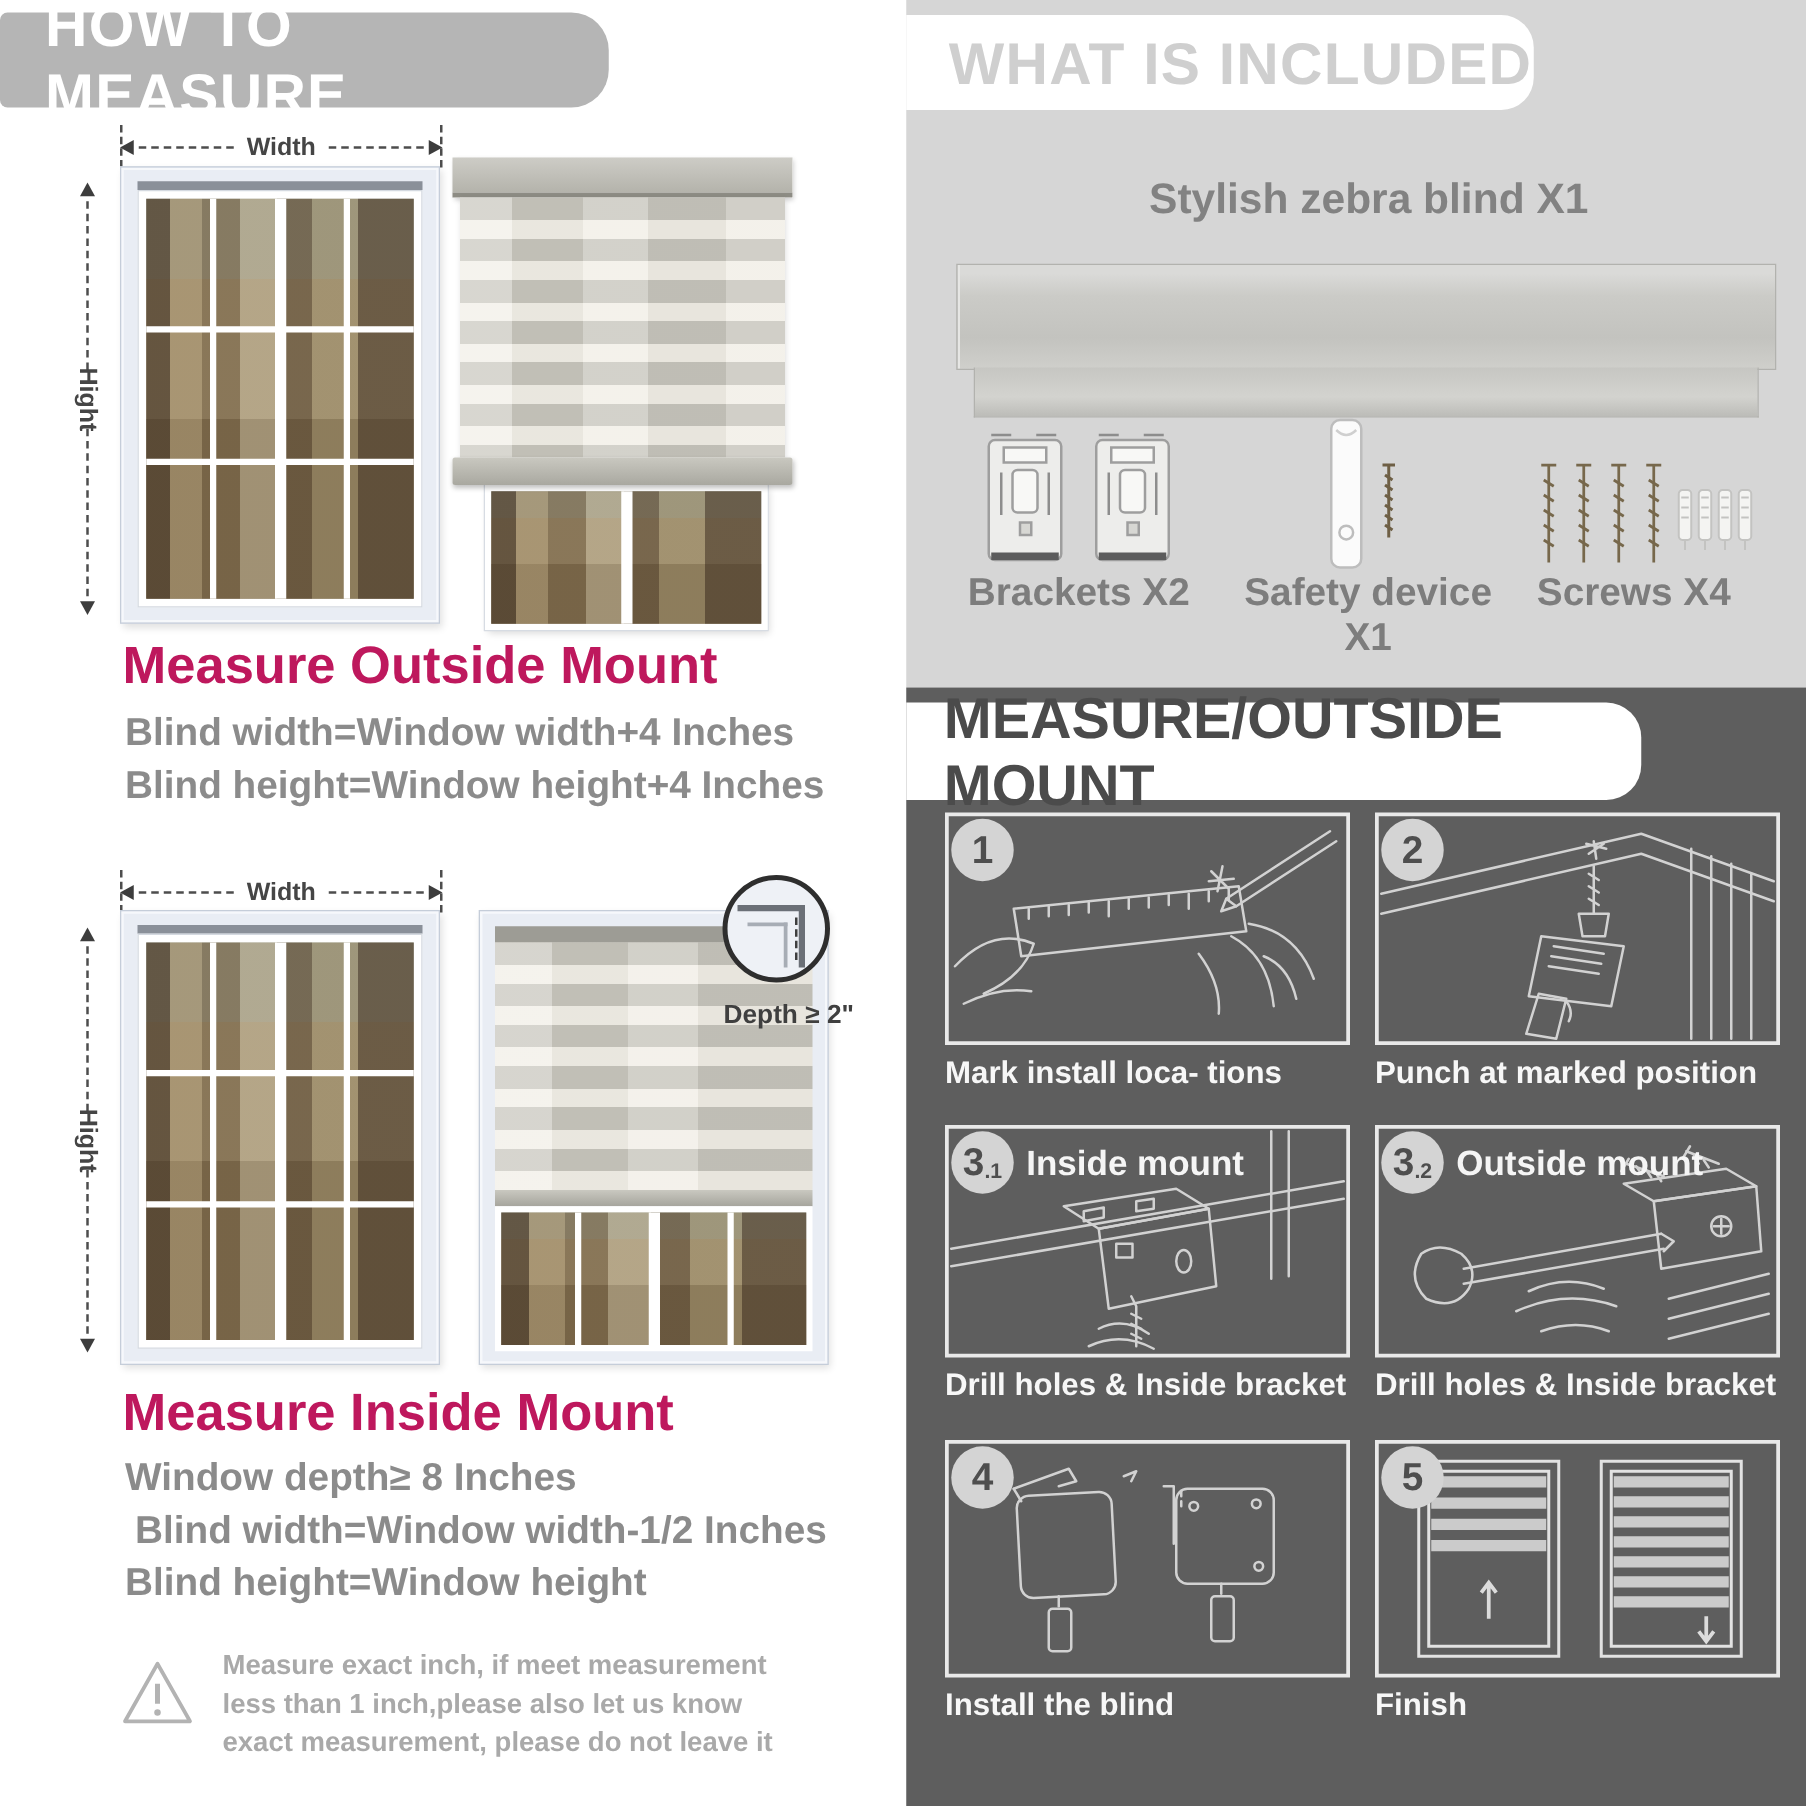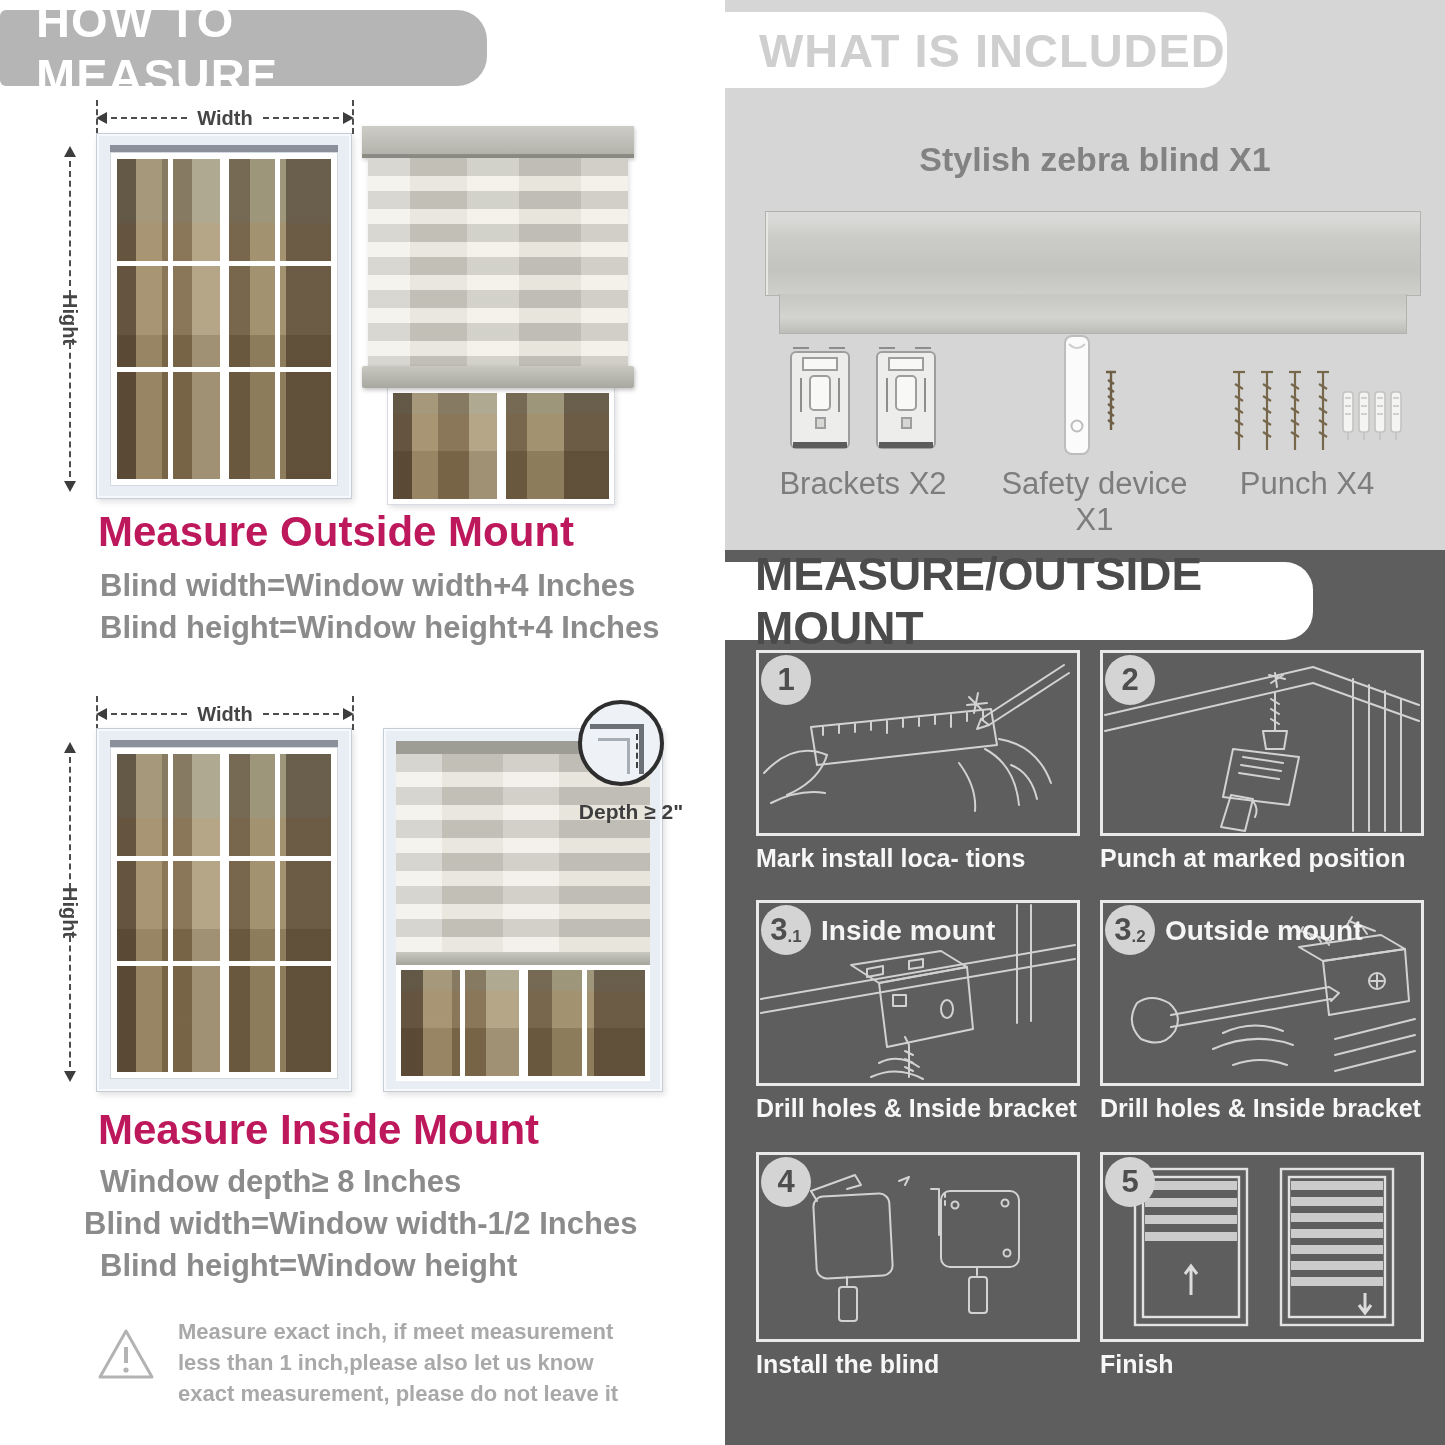--- a/index.html
+++ b/index.html
@@ -79,21 +79,21 @@
   .right-top{left:725px;top:0;width:720px;height:550px;background:#d6d6d6;padding-left:20px;}
   .included-badge{position:absolute;left:0;top:12px;width:502px;height:76px;background:#ffffff;
     border-radius:0 26px 26px 0;display:flex;align-items:center;color:#cfcfcf;font-weight:bold;
     font-size:47px;padding-left:34px;box-sizing:border-box;letter-spacing:1px;}
   .product-label{position:absolute;left:0;top:140px;width:100%;text-align:center;color:#828282;font-weight:bold;font-size:34px;}
   .headrail{position:absolute;left:40px;top:211px;width:654px;height:83px;
     background:linear-gradient(180deg,#dadad8 0 8%,#cbcbc7 30%,#c3c3bf 70%,#cfcfcb 100%);
     border:1px solid #b2b2ae;box-shadow:inset 2px 0 0 #e6e6e4;}
   .headrail-lip{position:absolute;left:54px;top:294px;width:626px;height:39px;
     background:linear-gradient(180deg,#c6c6c2,#d3d3cf 60%,#bcbcb8);border:1px solid #b2b2ae;border-top:none;}
-  .item-label{position:absolute;top:466px;text-align:center;color:#7d7d7d;font-weight:normal;font-size:31px;}
+  .item-label{position:absolute;top:456px;text-align:center;color:#7d7d7d;font-weight:bold;font-size:31px;}
 
   .right-dark{left:725px;top:550px;width:720px;height:895px;background:#5e5e5e;}
   .mount-badge{position:absolute;left:0;top:12px;width:588px;height:78px;background:#ffffff;
     border-radius:0 28px 28px 0;display:flex;align-items:center;color:#4b4b4b;font-weight:bold;
     font-size:46px;padding-left:30px;box-sizing:border-box;}
   .step{position:absolute;width:324px;}
   .panel{position:relative;width:324px;border:3px solid #e9e9e9;box-sizing:border-box;overflow:hidden;background:#5e5e5e;}
   .badge-num{position:absolute;left:2px;top:2px;width:50px;height:50px;border-radius:50%;background:#d4d4d4;
     color:#4e4e4e;font-weight:bold;font-size:31px;display:flex;align-items:center;justify-content:center;z-index:2;}
   .badge-sub{font-size:17px;position:relative;top:7px;}
@@ -199,21 +199,21 @@
 </div>
 <div class="abs magnifier" style="left:578px;top:700px;">
   <div class="mag-l1"></div>
   <div class="mag-l2"></div>
   <div class="mag-dash"></div>
 </div>
 <div class="abs depth-label" style="left:556px;top:800px;width:150px;text-align:center;">Depth ≥ 2"</div>
 
 <div class="abs h1-left" style="left:98px;top:1106px;">Measure Inside Mount</div>
 <div class="abs formula" style="left:100px;top:1162px;">Window depth≥ 8 Inches</div>
-<div class="abs formula" style="left:84px;top:1204px;">Blind width=Window width-1/2 Inches</div>
+<div class="abs formula" style="left:108px;top:1204px;">Blind width=Window width-1/2 Inches</div>
 <div class="abs formula" style="left:100px;top:1246px;">Blind height=Window height</div>
 
 <div class="abs" style="left:95px;top:1326px;width:62px;height:58px;">
   <svg class="lineart" width="62" height="58" viewBox="0 0 62 58">
     <path d="M31 5 L57 51 H5 Z" fill="none" stroke="#b3b3b3" stroke-width="3" stroke-linejoin="round"></path>
     <line x1="31" y1="21" x2="31" y2="37" stroke="#b3b3b3" stroke-width="4"></line>
     <circle cx="31" cy="44" r="2.6" fill="#b3b3b3"></circle>
   </svg>
 </div>
 <div class="abs warning-text" style="left:178px;top:1316px;width:470px;">Measure exact inch, if meet measurement less than 1 inch,please also let us know exact measurement, please do not leave it</div>
@@ -301,21 +301,21 @@
         <g transform="translate(166,26)">
             <rect x="0" y="0" width="10" height="40" rx="3"></rect>
             <path d="M2 6 h6 M2 14 h6 M2 22 h6 M5 40 v8" fill="none"></path>
           </g>
       </g>
     </svg>
   </div>
 
   <div class="item-label" style="left:38px;width:200px;">Brackets X2</div>
   <div class="item-label" style="left:262px;width:215px;">Safety device X1</div>
-  <div class="item-label" style="left:482px;width:200px;">Punch X4</div>
+  <div class="item-label" style="left:482px;width:200px;">Screws X4</div>
 </div>
 
 <div class="abs right-dark">
   <div class="mount-badge">
     <span>MEASURE/OUTSIDE MOUNT</span>
   </div>
 
   <div class="step" style="left:31px;top:100px;">
     <div class="panel" style="height:186px;">
       <div class="badge-num">

